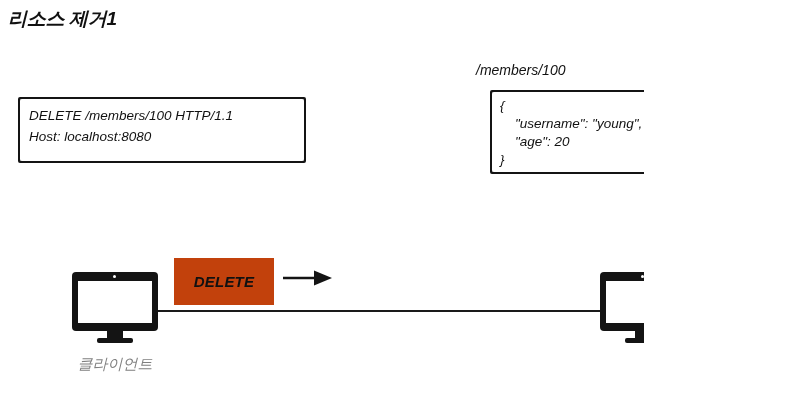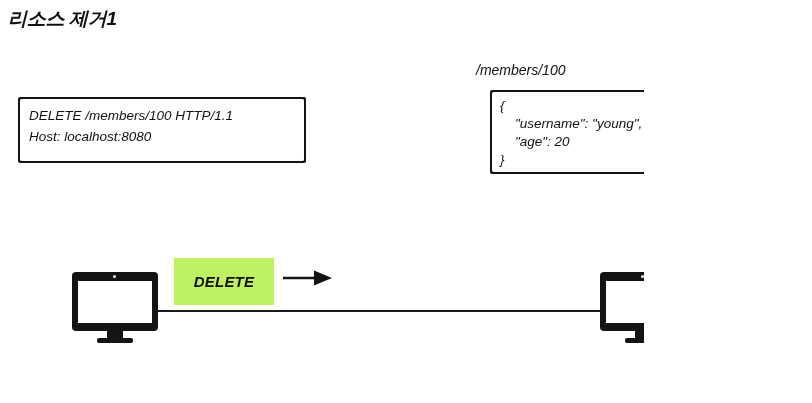--- a/index.html
+++ b/index.html
@@ -164,21 +164,21 @@
   #client-label { left: 72px; top: 355px; width: 86px; }
   #server-label { left: 600px; top: 355px; width: 86px; }
 
   
   #method-badge {
     position: absolute;
     left: 174px;
     top: 258px;
     width: 100px;
     height: 47px;
-    background: #bef264;
+    background: #c2410c;
     display: flex;
     align-items: center;
     justify-content: center;
   }
   #method-badge-label {
     font-size: 15px;
     font-weight: bold;
     color: #111111;
     letter-spacing: 0.2px;
   }
@@ -216,20 +216,21 @@
   <div id="network-line"></div>
 
   <div id="client-monitor" class="monitor">
     <div class="bezel">
       <div class="cam"></div>
       <div class="screen"></div>
     </div>
     <div class="neck"></div>
     <div class="base"></div>
   </div>
+  <div id="client-label" class="node-label">클라이언트</div>
 
   <div id="server-monitor" class="monitor">
     <div class="bezel">
       <div class="cam"></div>
       <div class="screen"></div>
     </div>
     <div class="neck"></div>
     <div class="base"></div>
   </div>
 

